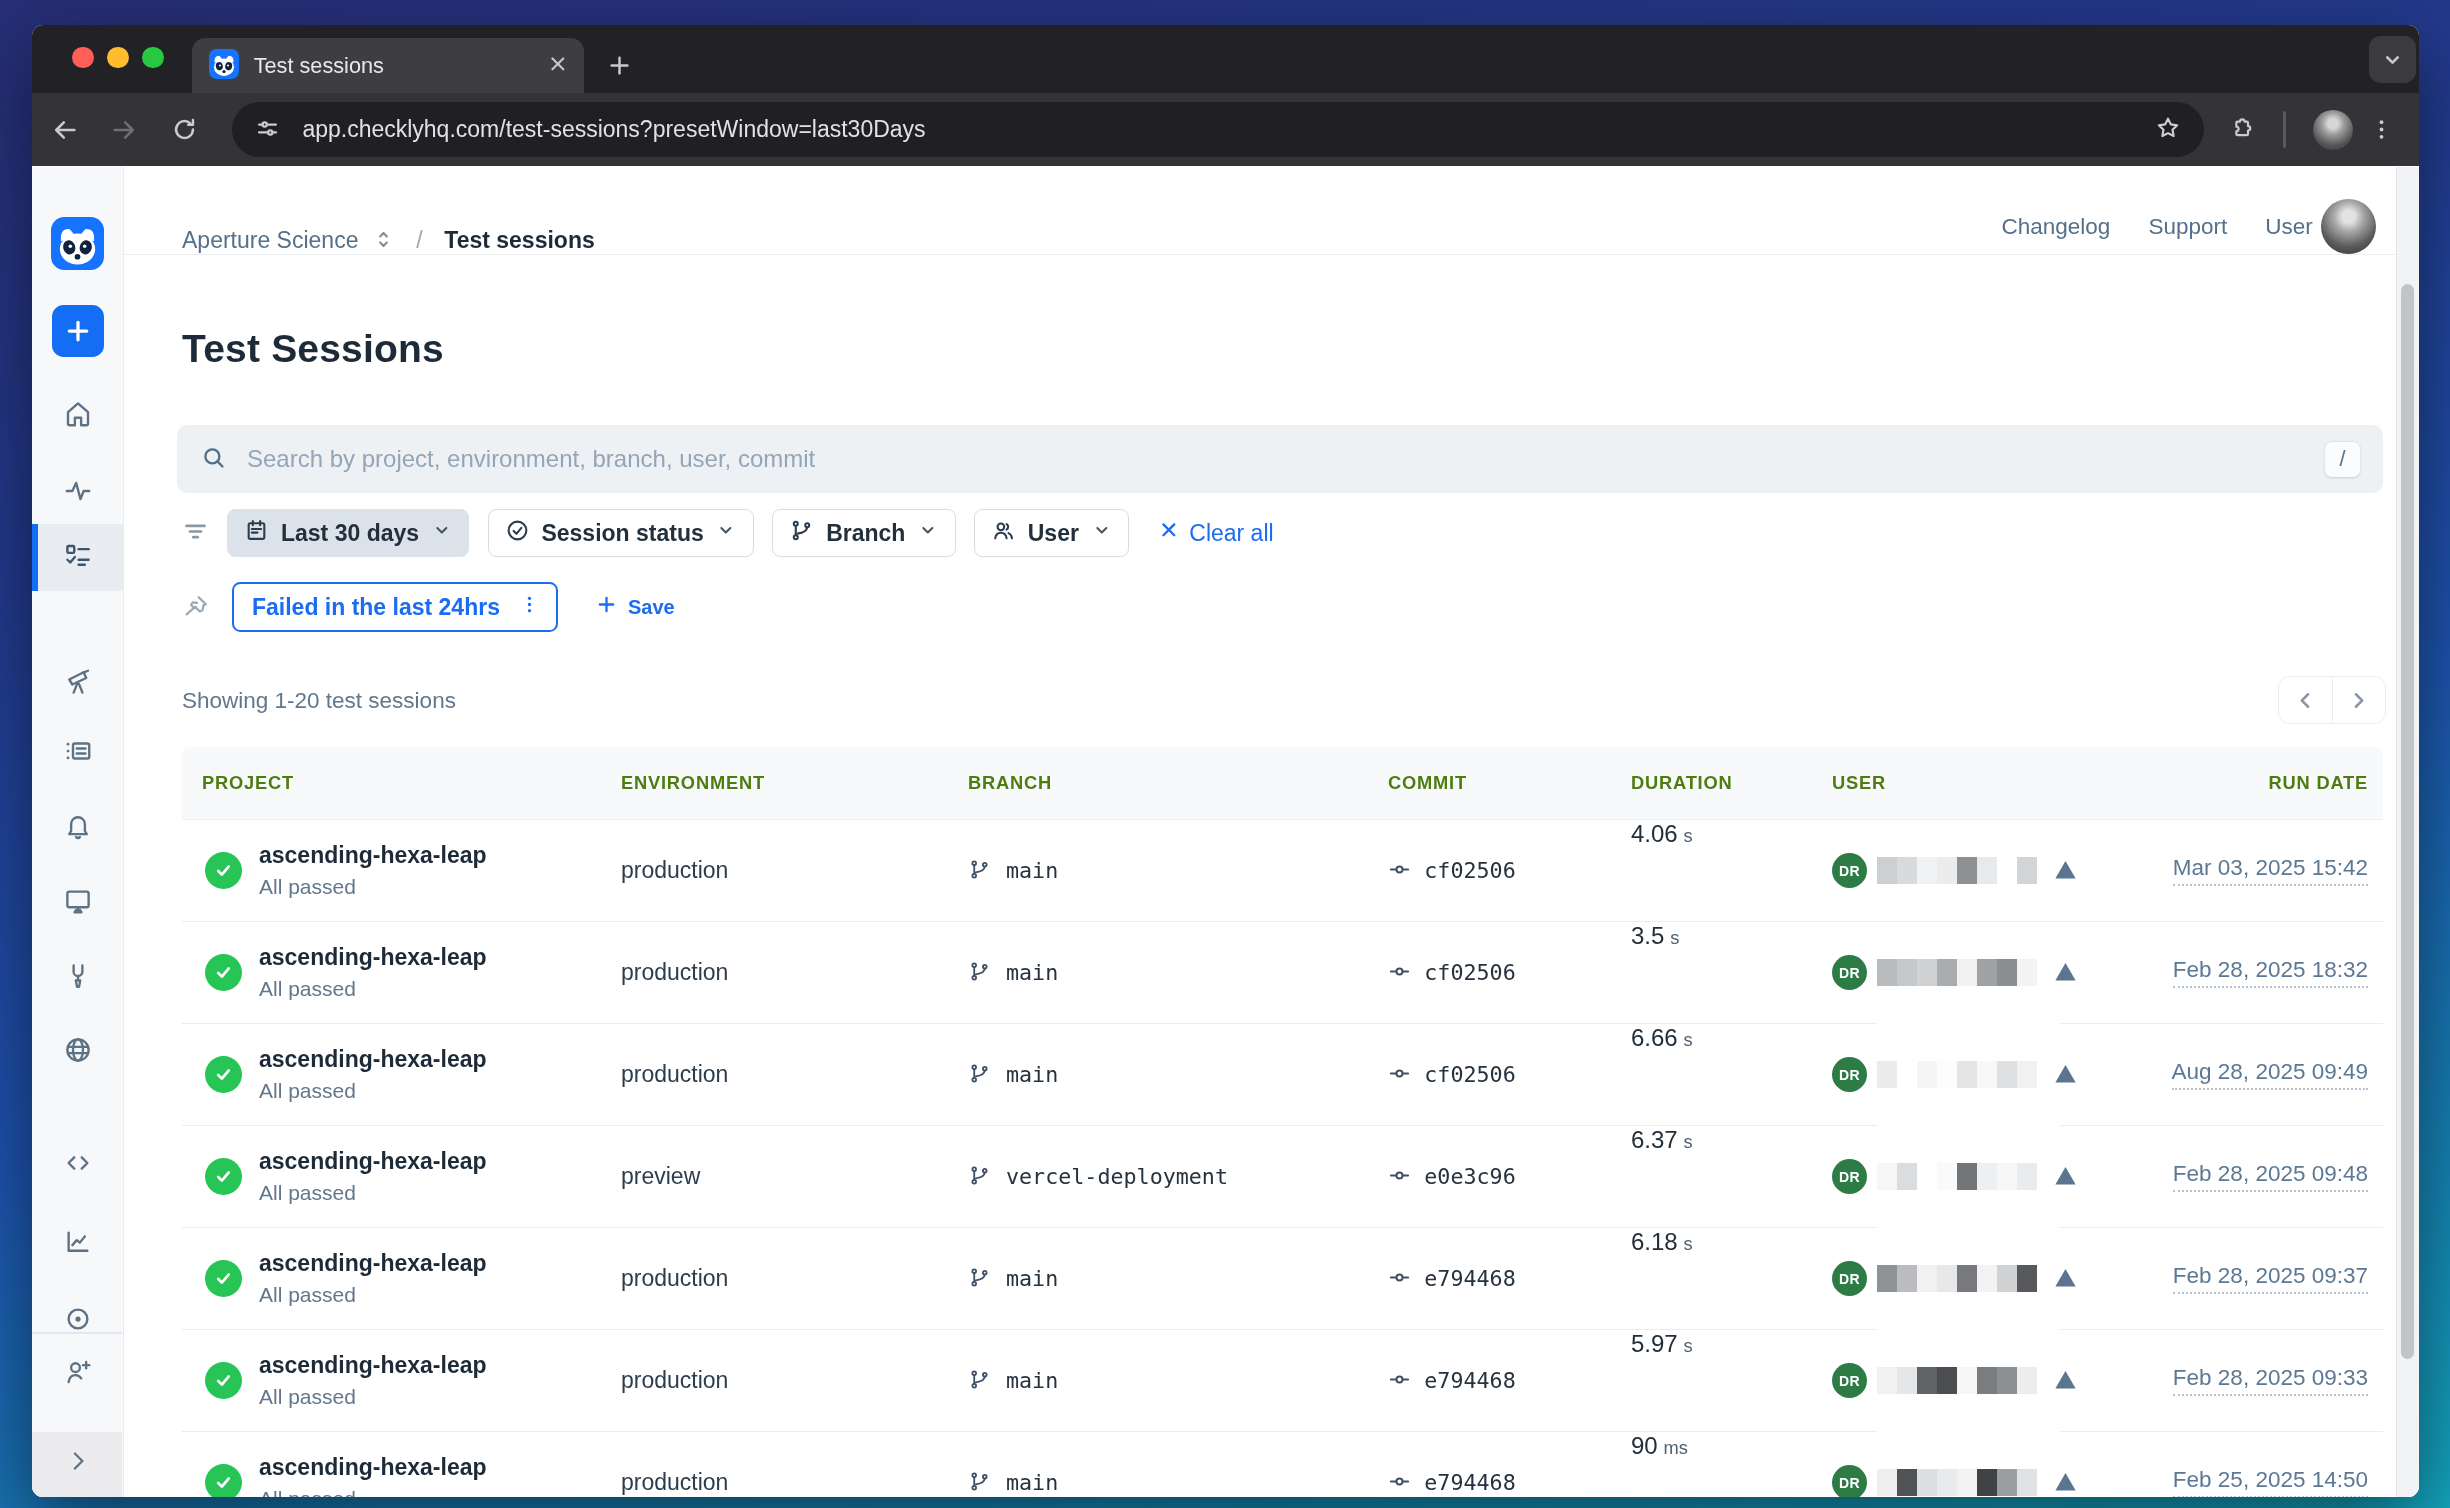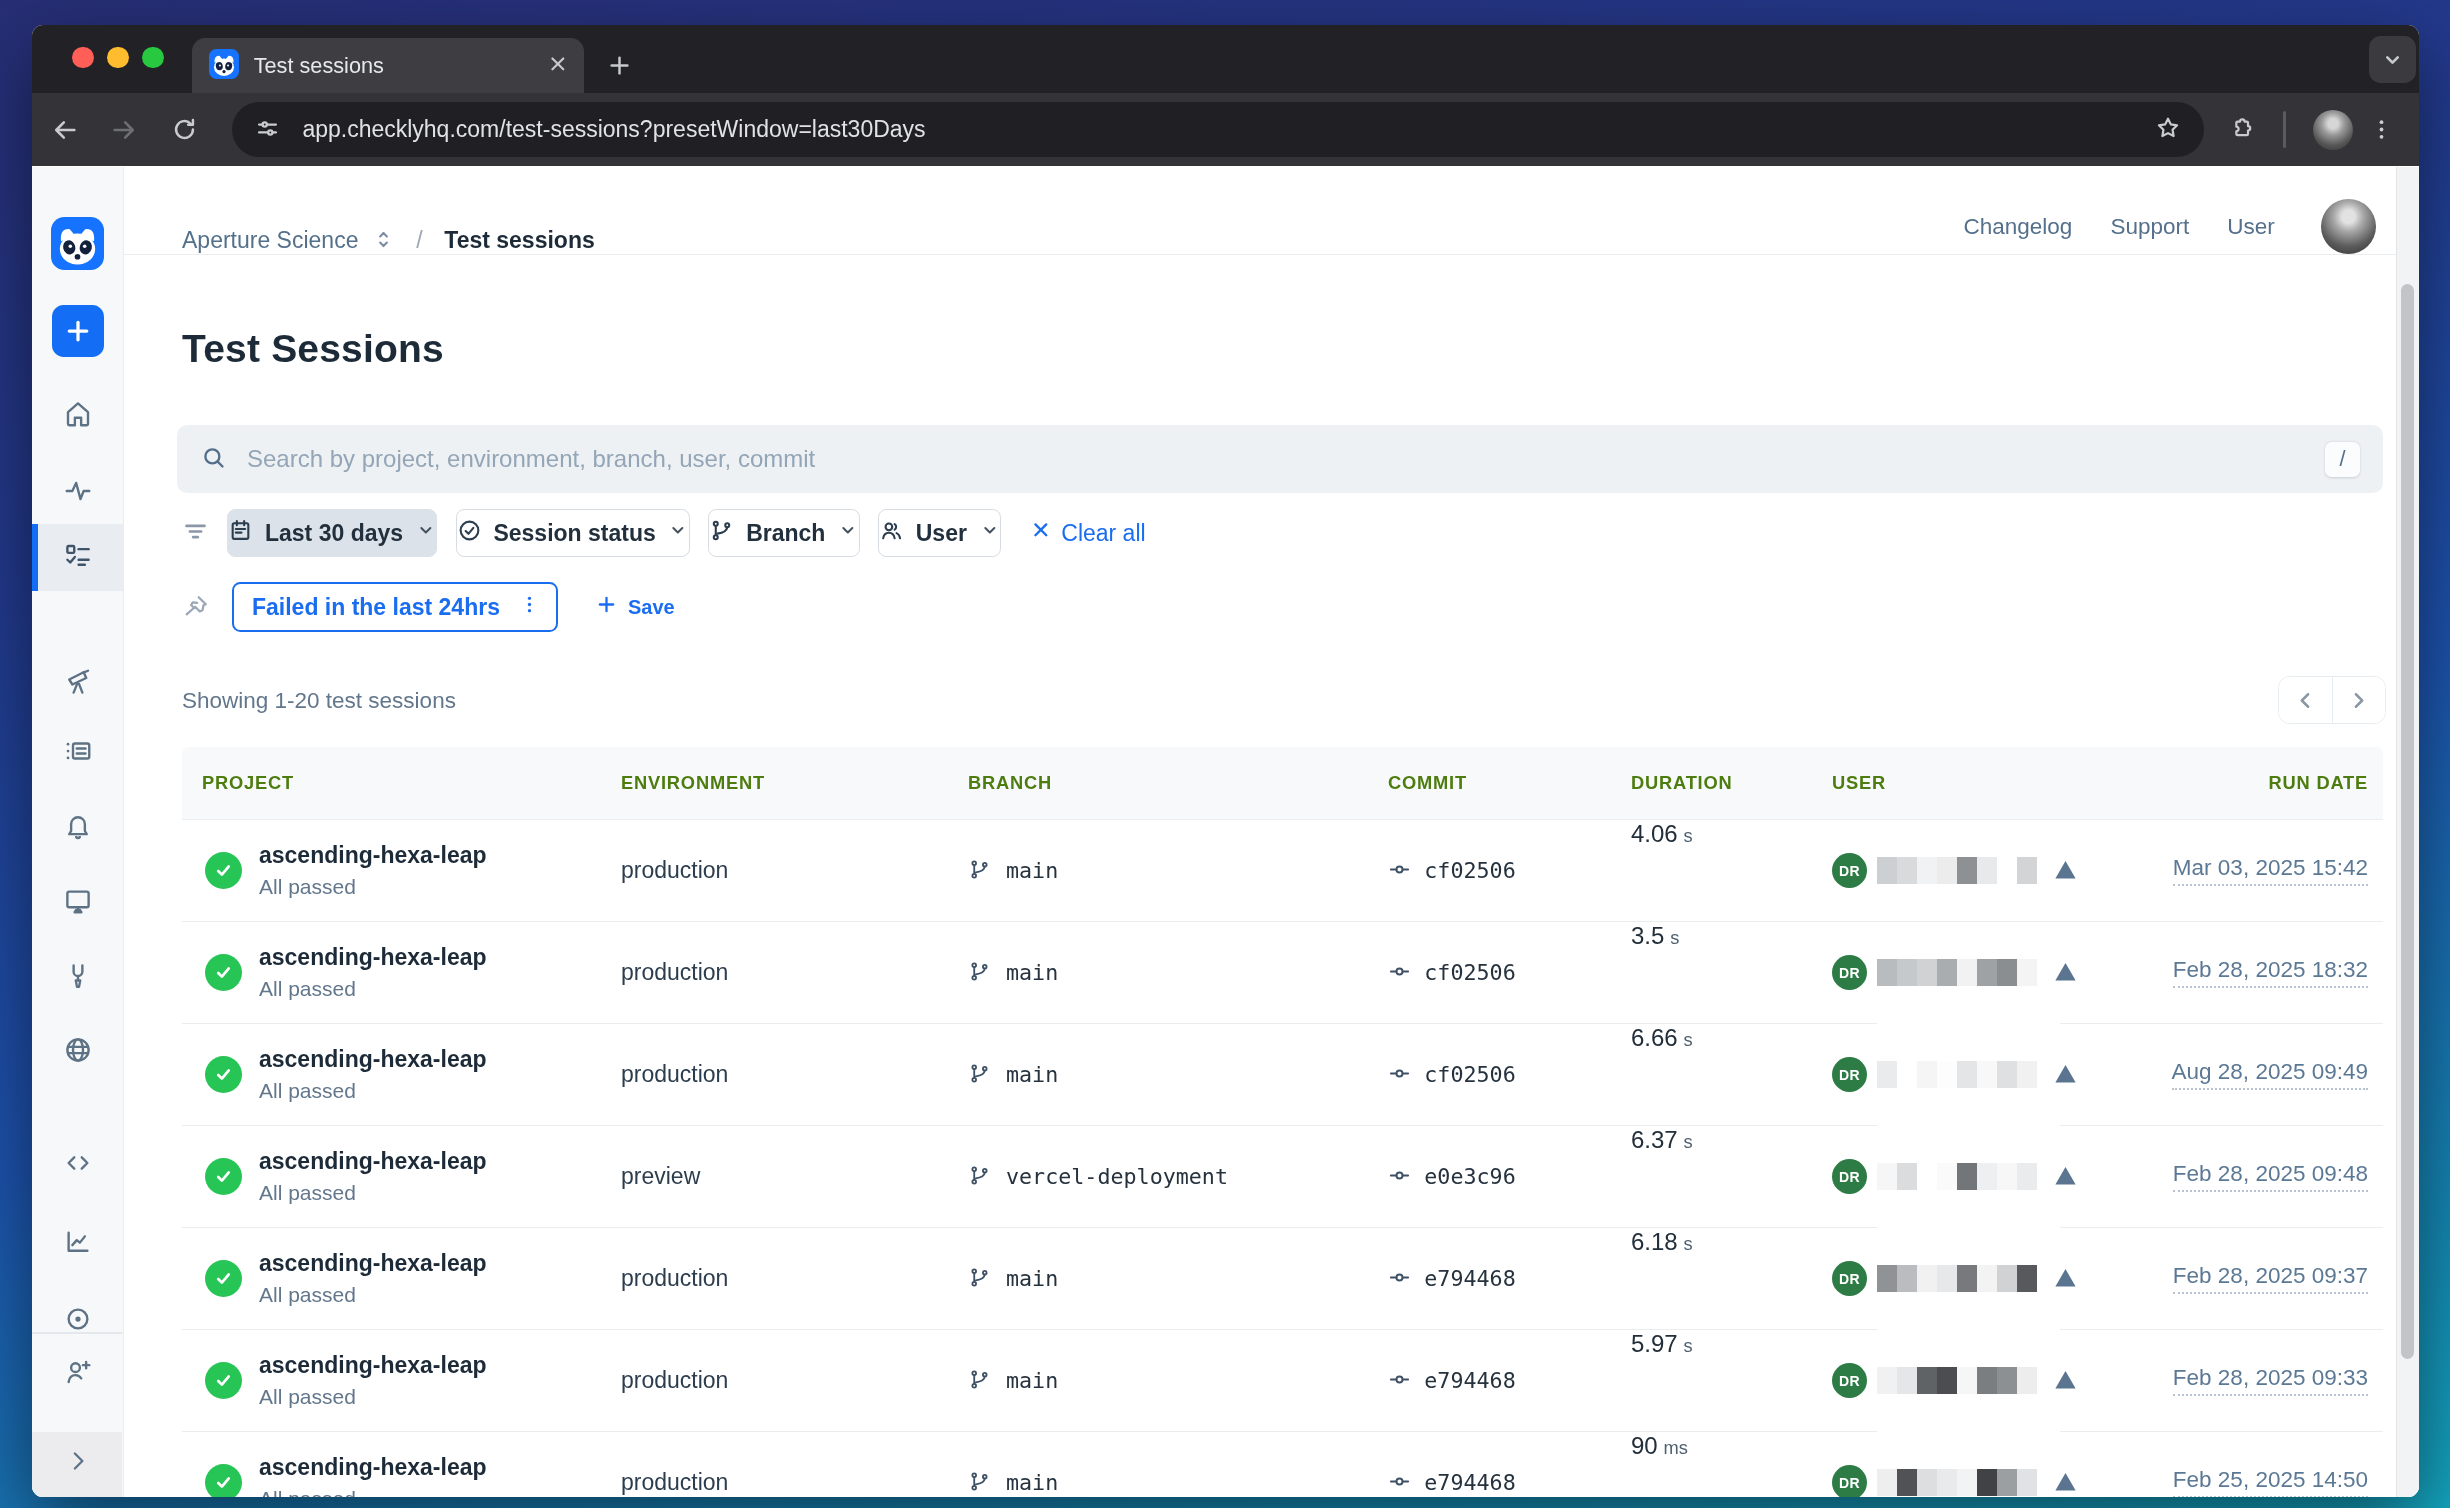--- a/index.html
+++ b/index.html
@@ -39,34 +39,34 @@
   .side-item.active{background:#e9ecf0;}
   .side-item.active::before{content:"";position:absolute;left:0;top:0;bottom:0;width:5.8px;background:#146ef5;}
   .side-divider{position:absolute;left:0;top:1165px;width:90px;height:1.7px;background:#e4e7eb;}
   .side-bottom{position:absolute;left:0;top:1265px;bottom:0;width:90px;background:#ececef;}
   .appheader{position:absolute;left:92px;top:0;right:0;height:88px;border-bottom:1.7px solid #e9edf0;
     display:flex;align-items:flex-end;justify-content:space-between;padding:0 43px 0 58px;background:#fff;}
   .crumbs{display:flex;align-items:center;gap:13.3px;}
   .crumb-account{color:#54708a;font-size:23px;font-weight:500;}
   .crumb-sep{color:#9aa7b4;font-size:23px;margin:0 8.3px;}
   .crumb-current{color:#1d2b39;font-size:23px;font-weight:700;}
-  .topnav{display:flex;align-items:center;gap:38px;}
+  .topnav{display:flex;align-items:center;}
   .topnav a{color:#54708a;font-size:22.5px;text-decoration:none;}
   .app-avatar{width:55px;height:55px;border-radius:50%;margin-left:8.3px;
     background:radial-gradient(circle at 50% 32%,#e2e2e2 0 14%,#a8a8a8 32%,#5c5c5c 64%,#2e2e2e 100%);}
   .main{position:absolute;left:92px;top:88px;right:0;bottom:0;overflow:hidden;background:#fff;}
   .page-title{position:absolute;left:58px;top:327px;font-size:39px;font-weight:700;color:#1d2b39;letter-spacing:0.2px;top:72px;}
   .searchbar{position:absolute;left:53px;top:170px;width:2206px;height:68px;background:#eef1f4;border-radius:10px;
     display:flex;align-items:center;padding:0 23px;}
   .search-ph{color:#93a5b6;font-size:24px;margin-left:20px;flex:1;}
   .search-key{width:35px;height:35px;background:#fbfcfd;border-radius:6.7px;color:#54708a;font-size:21.7px;
     display:flex;align-items:center;justify-content:center;box-shadow:0 0.8px 2.5px rgba(30,50,70,.18);}
   .filterrow{position:absolute;left:58px;top:254px;height:48px;display:flex;align-items:center;gap:18.3px;}
   .chip{height:48px;border-radius:8.3px;background:#fff;border:1.7px solid #d6dce2;display:flex;align-items:center;
-    gap:11.7px;padding:0 0;font-size:23px;font-weight:600;color:#22303d;}
+    gap:11.7px;padding:0 16px;font-size:23px;font-weight:600;color:#22303d;}
   .chip.chip-active{background:#dbe2e9;border-color:#dbe2e9;}
   .clearall{display:flex;align-items:center;gap:10px;color:#1a6df0;font-size:23px;font-weight:500;margin-left:10px;}
   .savedrow{position:absolute;left:58px;top:327px;height:50px;display:flex;align-items:center;gap:21.7px;}
   .savedchip{height:50px;border:2.5px solid #1a6df0;border-radius:8.3px;display:flex;align-items:center;gap:18.3px;
     padding:0 15px 0 18.3px;color:#1a6df0;font-size:23px;font-weight:700;}
   .savebtn{display:flex;align-items:center;gap:10px;color:#1a6df0;font-size:20px;font-weight:600;margin-left:15px;}
   .summary{position:absolute;left:58px;top:433px;font-size:22.5px;color:#62778c;}
   .pager{position:absolute;left:2154px;top:421px;width:108px;height:48px;display:flex;border:1.7px solid #e7ecf0;
     border-radius:11.7px;overflow:hidden;}
   .pager .pg{flex:1;display:flex;align-items:center;justify-content:center;background:#fff;}

